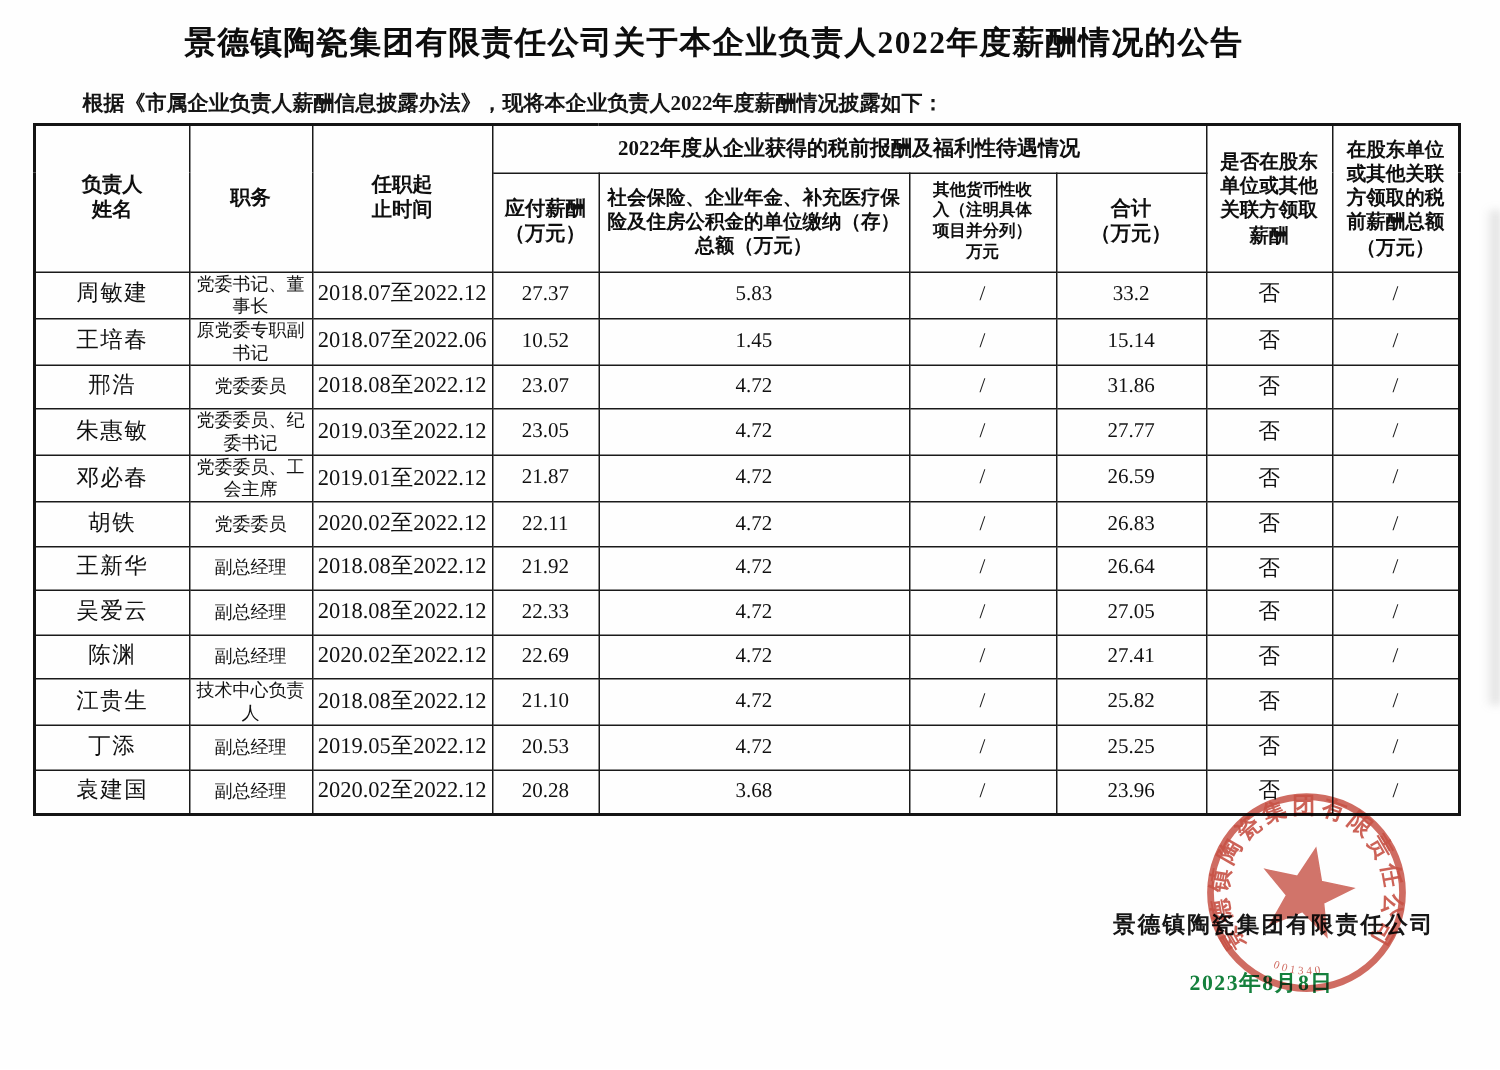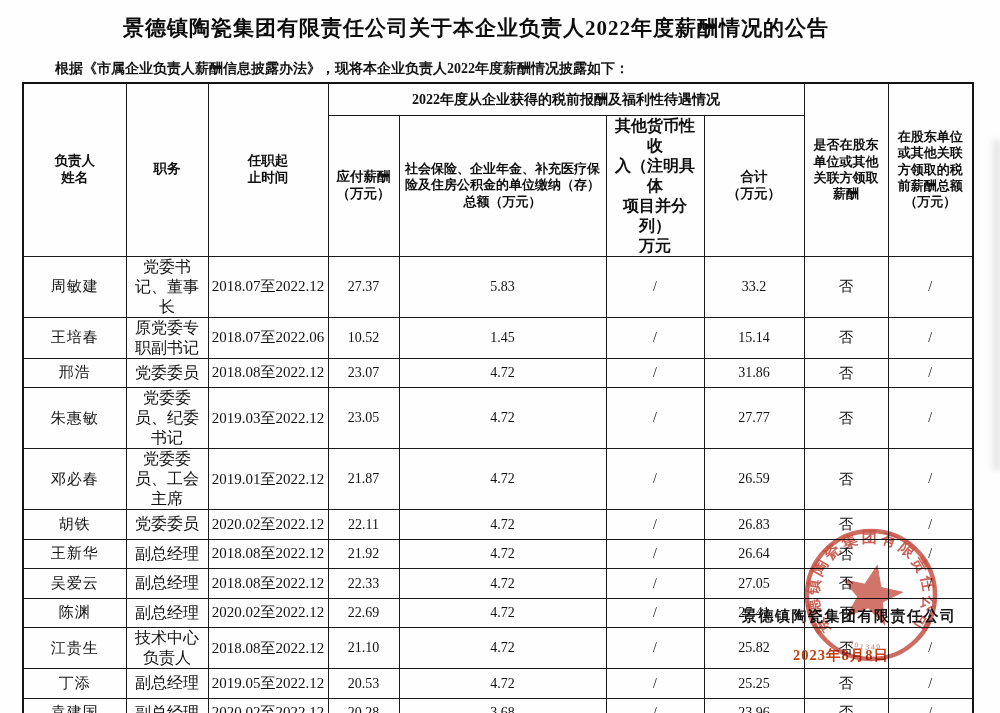--- a/index.html
+++ b/index.html
@@ -10,32 +10,32 @@
   .intro{position:absolute;top:60px;left:55px;font-size:14px;font-weight:600;color:#151515;}
   .tbl-wrap{position:absolute;top:82px;left:22px;}
   table{border-collapse:collapse;table-layout:fixed;width:950px;border:2px solid #141414;}
   th,td{border:1px solid #1a1a1a;text-align:center;vertical-align:middle;
     padding:0 2px;overflow:hidden;line-height:1.25;}
   thead th{font-weight:bold;white-space:pre-line;font-size:13.5px;color:#0f0f0f;}
   thead tr.h1{height:32px;}
   thead tr.h2{height:66px;}
   th.group{font-size:14px;}
   th.c4{font-size:13px;}
-  th.c5{font-size:16px;}
+  th.c5{font-size:11px;}
   th.c7,th.c8{font-size:13px;}
   tbody tr{height:29.5px;margin-left:27px;}
   tbody td{font-size:14px;}
   tbody td.c0{font-size:15px;letter-spacing:1px;}
-  tbody td.c1{font-size:16px;}
+  tbody td.c1{font-size:12px;}
   tbody td.c2{font-size:15px;white-space:nowrap;}
   tbody td.c7{font-size:14.5px;}
   .signature{position:absolute;top:607px;left:742px;font-size:15px;font-weight:600;
     letter-spacing:1.5px;color:#161616;}
   .sign-date{position:absolute;top:646px;left:793px;font-size:14.5px;font-weight:600;
-    letter-spacing:1px;color:#c2410c;}
+    letter-spacing:1px;color:#15803d;}
   .stamp{position:absolute;left:799px;top:523px;width:144px;height:144px;
     mix-blend-mode:multiply;opacity:.88;}
   .scan-smudge{position:absolute;right:0;top:140px;width:10px;height:330px;
     background:linear-gradient(to left,rgba(110,110,110,.28),rgba(110,110,110,0));
     filter:blur(3px);}
 </style>
 </head>
 <body>
 
 <div id="page">

